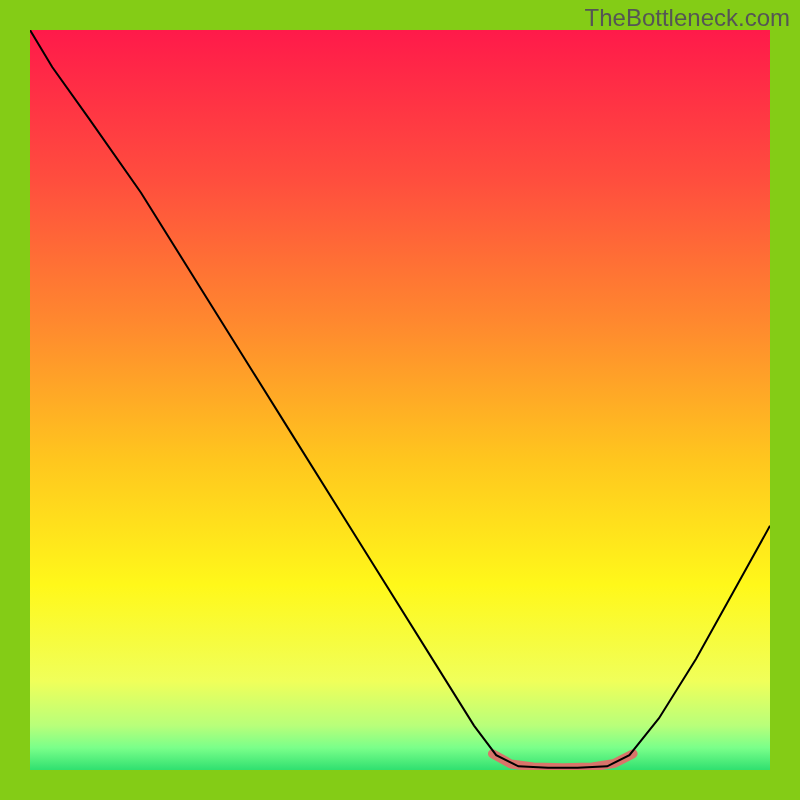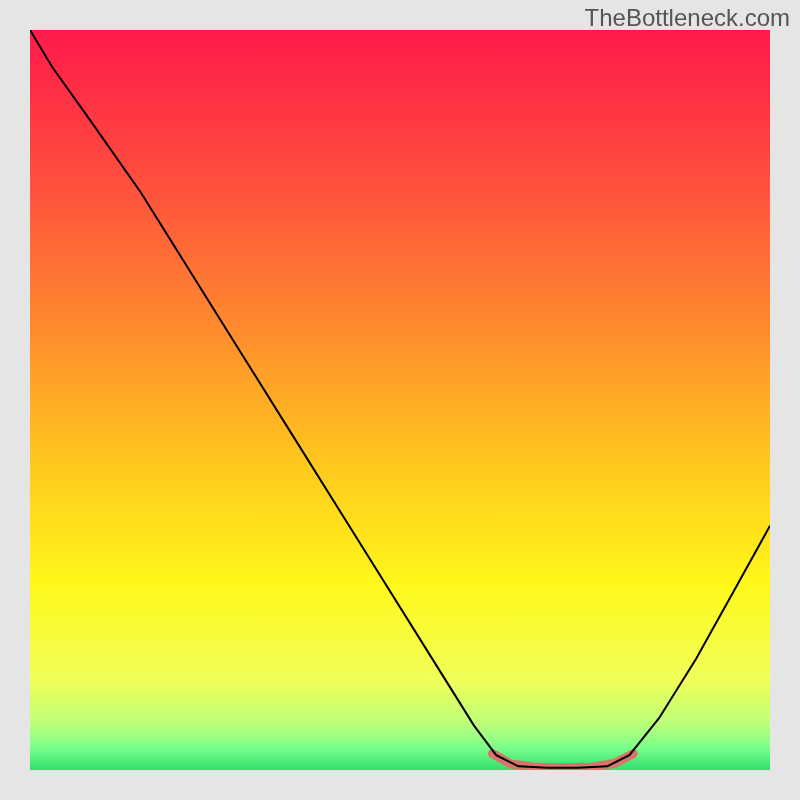--- a/index.html
+++ b/index.html
@@ -1,21 +1,21 @@
 <!DOCTYPE html>
 <html><head>
 <meta charset="utf-8">
 <style>
   * { margin: 0; padding: 0; box-sizing: border-box; }
   html, body { width: 800px; height: 800px; background: #000; font-family: Arial, sans-serif; }
   .container {
     position: relative;
     width: 800px;
     height: 800px;
-    background: #e5e5e5;
+    background: #84cc16;
   }
   .watermark {
     position: absolute;
     top: 4px;
     right: 10px;
     color: #555;
     font-size: 24px;
     font-weight: 500;
     font-family: Arial, sans-serif;
     z-index: 10;

